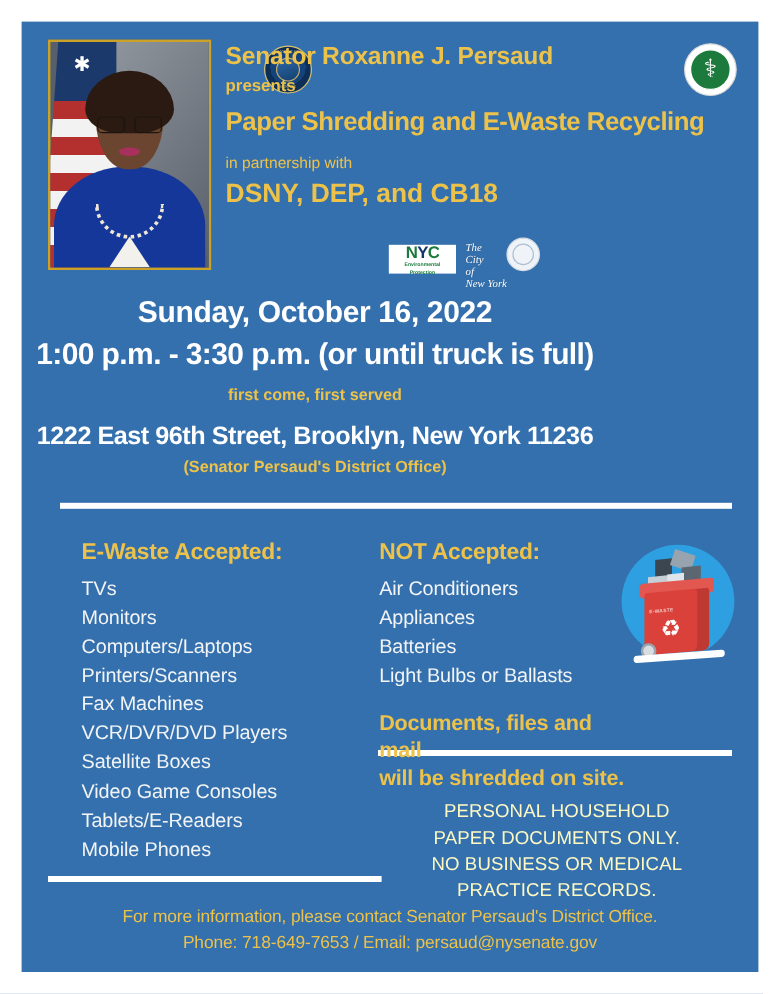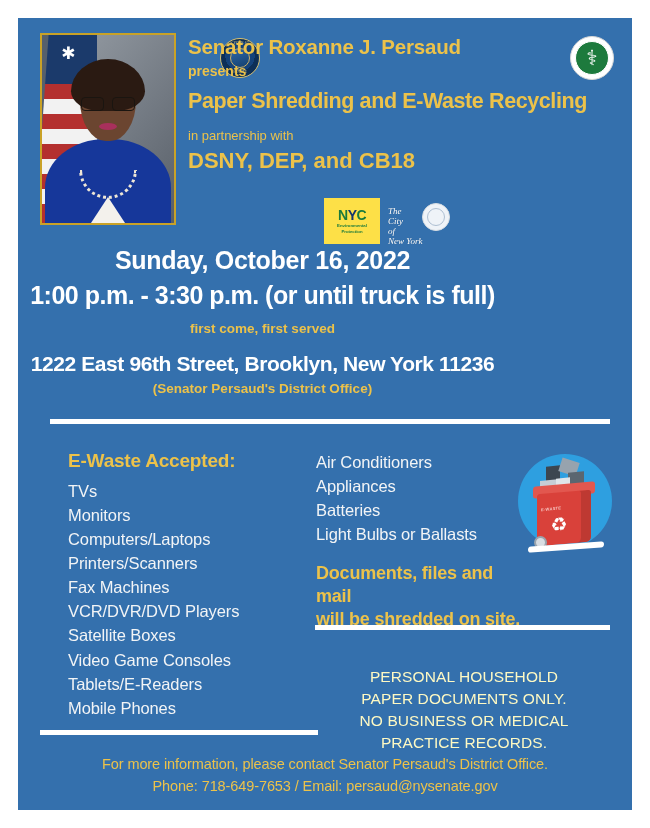--- a/index.html
+++ b/index.html
@@ -244,22 +244,22 @@
   .logo-row {
     position: absolute;
     left: 170px; top: 180px;
     width: 400px;
     display: flex;
     justify-content: center;
     align-items: center;
     gap: 8px;
   }
   .logo-dep {
-    width: 56px; height: 46px;
-    background: #fde047;
+    width: 56px; height: 24px;
+    background: #ffffff;
     display: flex;
     flex-direction: column;
     align-items: center;
     justify-content: center;
     padding: 1px 13px;
     box-sizing: border-box;
   }
   .logo-dep .nyc {
     font-size: 14px;
     font-weight: bold;
@@ -576,20 +576,21 @@
     <div class="list-item">Printers/Scanners</div>
     <div class="list-item">Fax Machines</div>
     <div class="list-item">VCR/DVR/DVD Players</div>
     <div class="list-item">Satellite Boxes</div>
     <div class="list-item">Video Game Consoles</div>
     <div class="list-item">Tablets/E-Readers</div>
     <div class="list-item">Mobile Phones</div>
   </div>
 
   <div class="col-right">
+    <div class="col-head">NOT Accepted:</div>
     <div class="list-item">Air Conditioners</div>
     <div class="list-item">Appliances</div>
     <div class="list-item">Batteries</div>
     <div class="list-item">Light Bulbs or Ballasts</div>
     <div class="shred-note">
       <div>Documents, files and mail</div>
       <div>will be shredded on site.</div>
     </div>
   </div>
 

